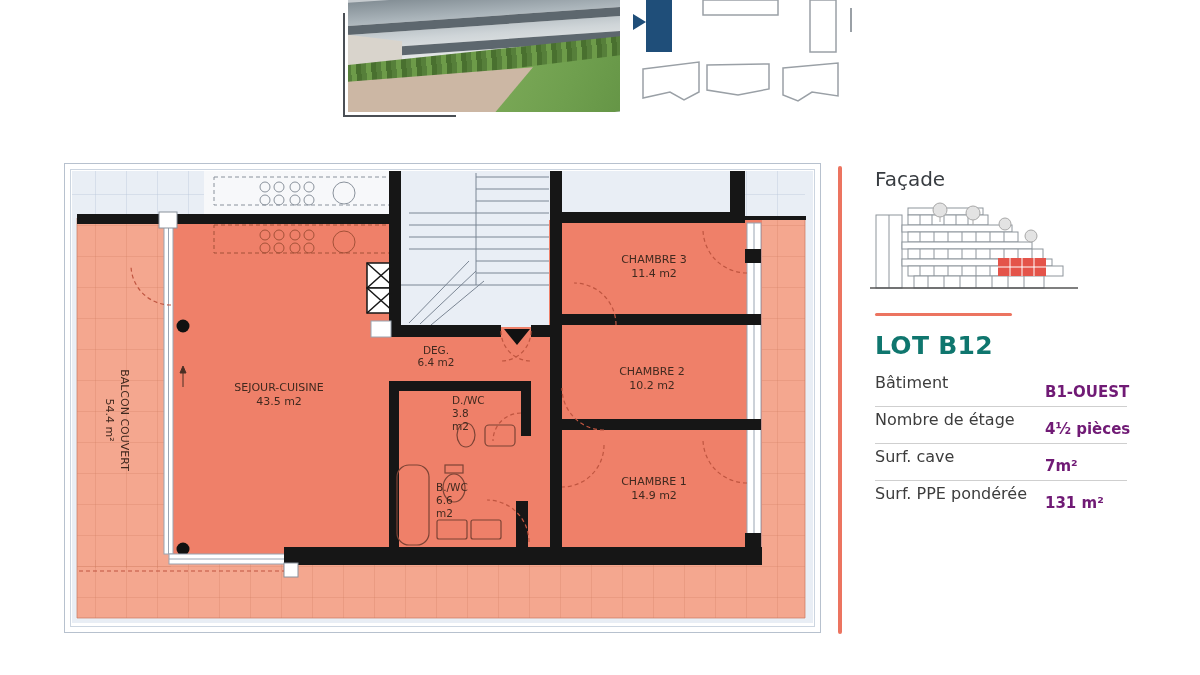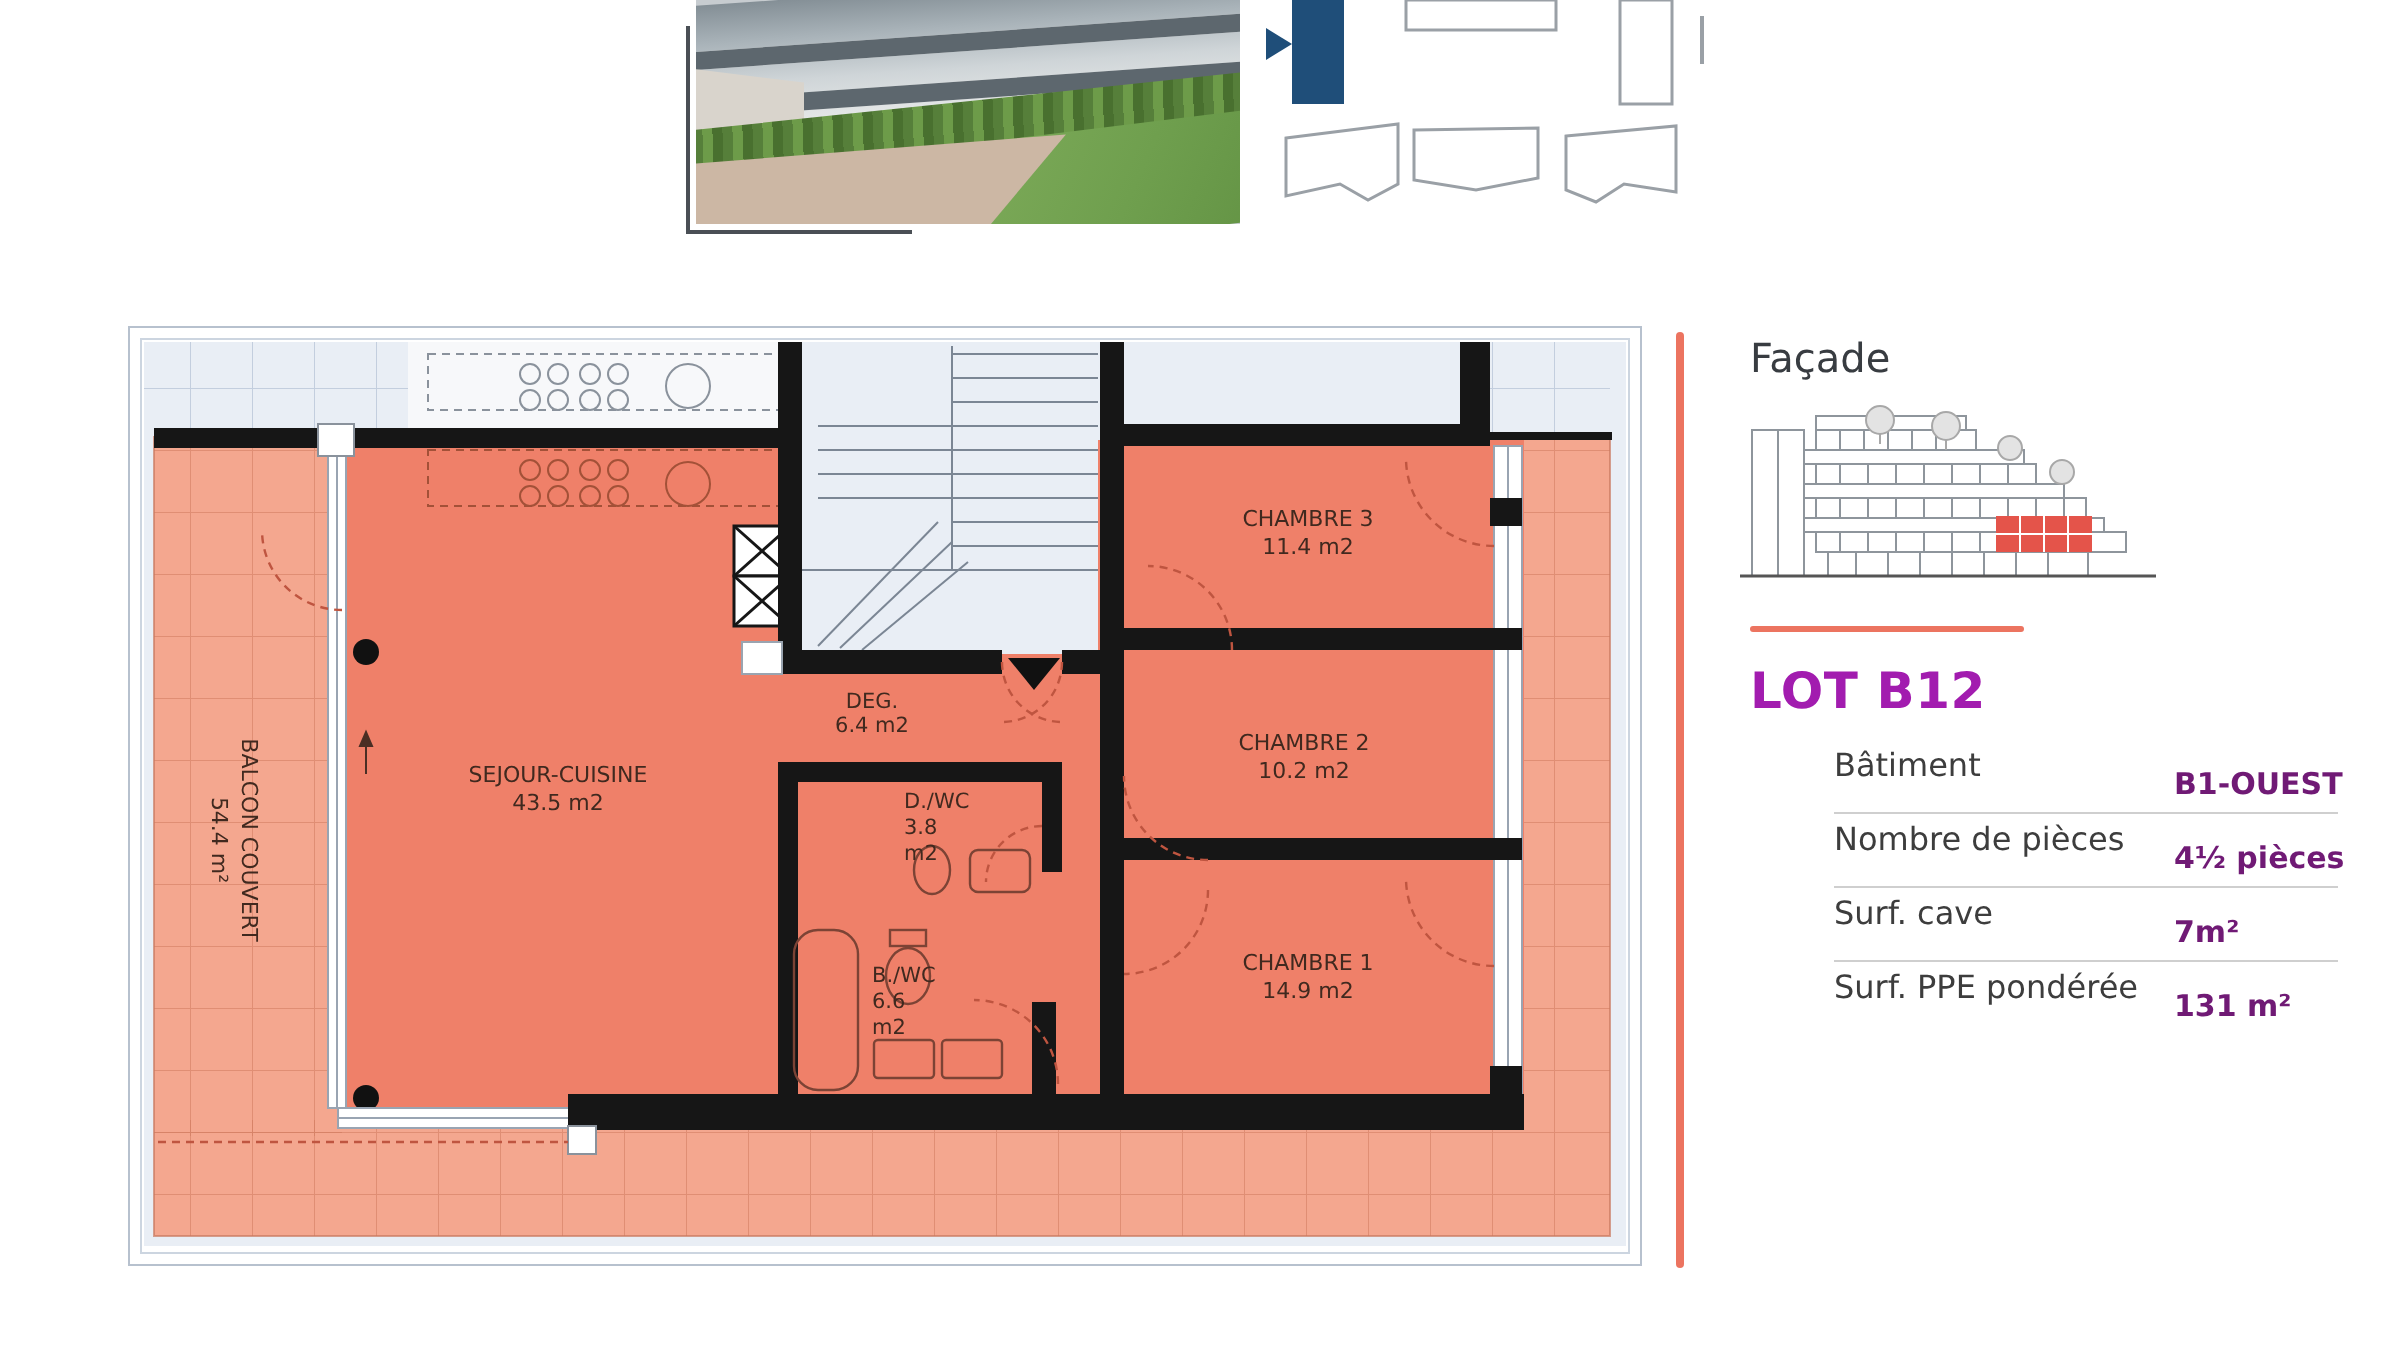--- a/index.html
+++ b/index.html
@@ -23,22 +23,22 @@
               background:linear-gradient(115deg,#86b260 0%,#6f9f4e 60%,#5f8f41 100%); transform:skewY(-7deg); }
   .ph-path  { position:absolute; left:-4%; top:60%; width:72%; height:46%; background:#ccb7a4;
               clip-path:polygon(0 30%,100% 0,78% 100%,0 100%); }
   .bracket-v { position:absolute; left:343px; top:13px; width:2px; height:104px; background:#4a4f55; }
   .bracket-h { position:absolute; left:343px; top:115px; width:113px; height:2px; background:#4a4f55; }
 
   
   .facade-title { position:absolute; left:875px; top:167px; font-size:20px; color:#383c41; }
   .rule-h { position:absolute; left:875px; top:313px; width:137px; height:3px; background:#ec7460; border-radius:2px; }
   .divider-v { position:absolute; left:838px; top:166px; width:4px; height:468px; background:#ec7460; border-radius:2px; }
-  .lot-title { position:absolute; left:875px; top:331px; font-size:25px; font-weight:700; color:#a21caf; letter-spacing:.3px; }
-  .lot-table { position:absolute; left:875px; top:370px; width:252px;margin-left:42px; }
+  .lot-title { position:absolute; left:875px; top:331px; font-size:25px; font-weight:700; color:#0f766e; letter-spacing:.3px; }
+  .lot-table { position:absolute; left:875px; top:370px; width:252px; }
   .lot-row { position:relative; height:37px; border-bottom:1px solid #cfcfcf; }
   .lot-row:last-child { border-bottom:none;text-decoration:underline; }
   .lot-row .lbl { position:absolute; left:0; top:3px; font-size:16px; color:#3d3d3d; white-space:nowrap; }
   .lot-row .val { position:absolute; left:170px; top:13px; font-size:15px; font-weight:700; color:#701a75; white-space:nowrap; }
 
   svg text { font-family:"DejaVu Sans","Liberation Sans",sans-serif; }
   .room-name, .room-area { font-size:11px; fill:#40291f; }
   .room-small { font-size:10.5px; fill:#40291f; }
 </style>
 </head>
@@ -322,21 +322,21 @@
 
   <div class="rule-h"></div>
   <div class="lot-title">LOT B12</div>
 
   <div class="lot-table">
     <div class="lot-row">
       <span class="lbl">Bâtiment</span>
       <span class="val">B1-OUEST</span>
     </div>
     <div class="lot-row">
-      <span class="lbl">Nombre de pièces</span>
+      <span class="lbl">Nombre de étage</span>
       <span class="val">4½ pièces</span>
     </div>
     <div class="lot-row">
       <span class="lbl">Surf. cave</span>
       <span class="val">7m²</span>
     </div>
     <div class="lot-row">
       <span class="lbl">Surf. PPE pondérée</span>
       <span class="val">131 m²</span>
     </div>

